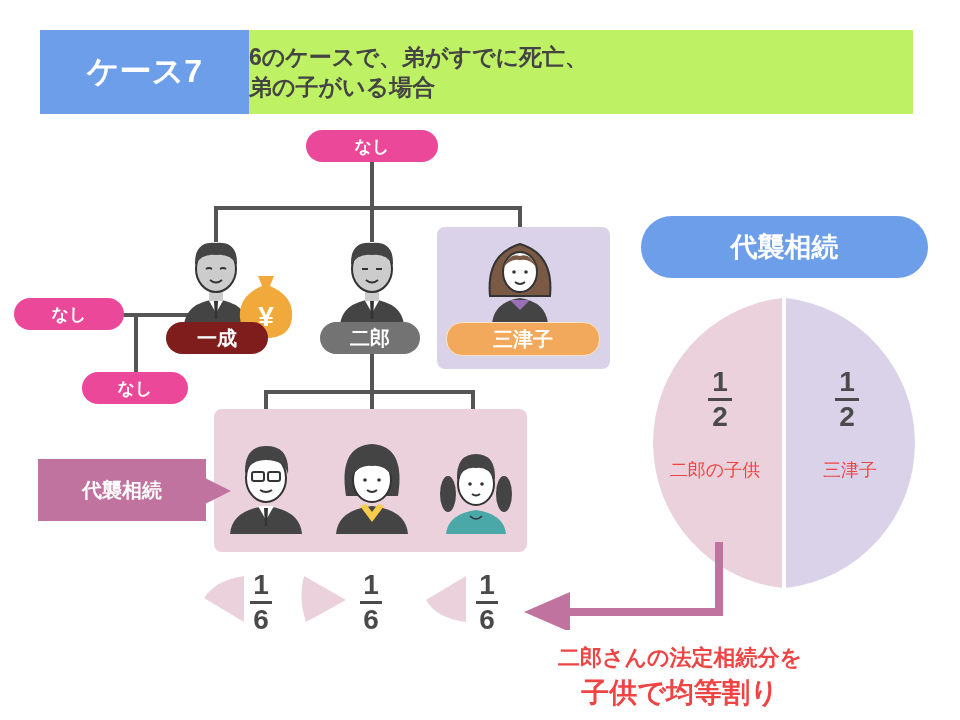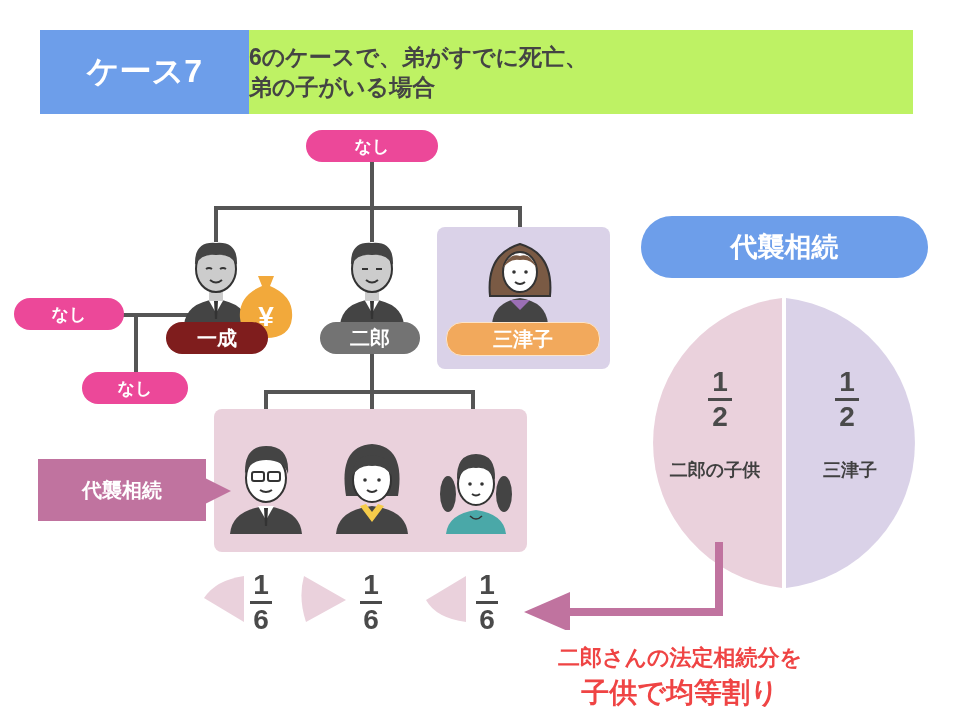--- a/index.html
+++ b/index.html
@@ -15,21 +15,21 @@
   .pill-none { background:#ec4899; font-size:17px; height:32px; }
   .line { background:#555; position:absolute; }
   .name-pill { height:32px; font-size:20px; border-radius:16px; }
   .box-purple { left:437px; top:227px; width:173px; height:142px; background:#dad2e8; border-radius:8px; }
   .box-pink { left:214px; top:409px; width:313px; height:143px; background:#ead1dc; border-radius:8px; }
   .frac { color:#4a4a4a; font-weight:bold; font-size:28px; text-align:center; line-height:30px; }
   .frac .num { display:block; border-bottom:3px solid #4a4a4a; padding-bottom:1px; }
   .frac .den { display:block; padding-top:1px; }
   .legal-pill { left:641px; top:216px; width:287px; height:62px; background:#6d9eea; border-radius:31px;
                 color:#fff; font-weight:bold; font-size:27px; display:flex; align-items:center; justify-content:center; }
-  .pie-label { font-size:18px; font-weight:bold; color:#404040; text-align:center; }
+  .pie-label { font-size:18px; font-weight:normal; color:#ef4444; text-align:center; }
   .daisho { left:38px; top:459px; width:168px; height:62px; background:#c0739f; color:#fff; font-size:20px; font-weight:bold;
             display:flex; align-items:center; justify-content:center;text-align:center; }
   .bottom-text { color:#ef4444; font-weight:bold; text-align:center; }
 </style>
 </head>
 <body>
 
 <div class="abs hdr-left">ケース7</div>
 <div class="abs hdr-right">
   <div>6のケースで、弟がすでに死亡、</div>

